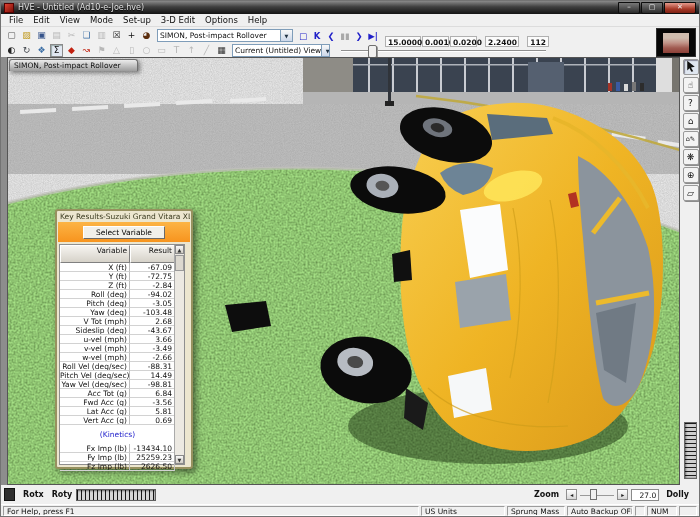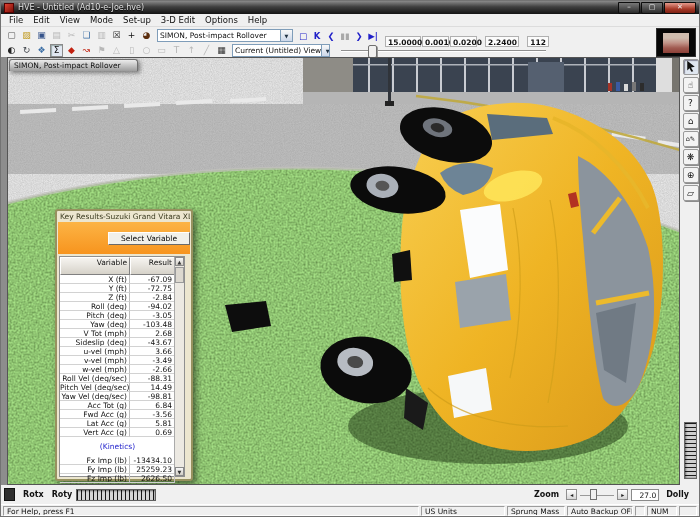--- a/index.html
+++ b/index.html
@@ -54,21 +54,21 @@
   
   .etree{position:absolute;left:1px;top:1px;width:129px;font-size:7.5px;filter:drop-shadow(2px 2px 2px rgba(0,0,0,.45));}
   .etree .hd{background:linear-gradient(#ececec,#9d9d9d);border:1px solid #6f6f6f;border-bottom:none;
     border-radius:3px 3px 0 0;padding:1px 4px;height:9px;line-height:9px;white-space:nowrap;overflow:hidden;}
   .etree .bd{background:#fff;border:1px solid #6f6f6f;border-radius:0 0 3px 3px;height:31px;padding:3px 2px 0 7px;box-sizing:border-box;}
   .titem{white-space:nowrap;} .titem .dash{color:#888;}
   
   .krpanel{position:absolute;left:47px;top:151px;width:138px;background:#ece6cf;border:2px solid #97915f;
     border-radius:3px;box-shadow:3px 3px 6px rgba(0,0,0,.5);font-size:7.5px;padding:1px;box-sizing:border-box;}
   .kr-title{color:#3b3b20;height:10px;line-height:10px;padding:0 2px;white-space:nowrap;overflow:hidden;}
-  .kr-band{background:linear-gradient(#fcb445,#f7941e);height:32px;display:flex;align-items:center;justify-content:flex-end;}
+  .kr-band{background:linear-gradient(#fcb445,#f7941e);height:20px;display:flex;align-items:center;justify-content:center;}
   .kr-btn{background:#f1f0ea;border:1px solid;border-color:#fff #6a6a6a #6a6a6a #fff;font-size:7.5px;
     font-family:"DejaVu Sans",sans-serif;padding:1px 12px;line-height:9px;}
   .kr-table{position:relative;background:#fff;border:1px solid #8f8f8f;margin:2px 1px 1px 1px;width:126px;height:221px;box-sizing:border-box;}
   .kr-hrow{display:flex;height:18px;}
   .kr-hcell{background:linear-gradient(#f6f4f0,#d6d2c9);border:1px solid;border-color:#fff #808080 #808080 #fff;
     box-sizing:border-box;text-align:right;padding-right:2px;line-height:9px;}
   .kr-hcell.var{width:70px;} .kr-hcell.res{width:45px;}
   .kr-row{display:flex;height:9px;line-height:9px;}
   .kr-cell{box-sizing:border-box;border-right:1px solid #bfbfbf;border-bottom:1px solid #d2d2d2;
     text-align:right;padding-right:2px;white-space:nowrap;overflow:hidden;}

